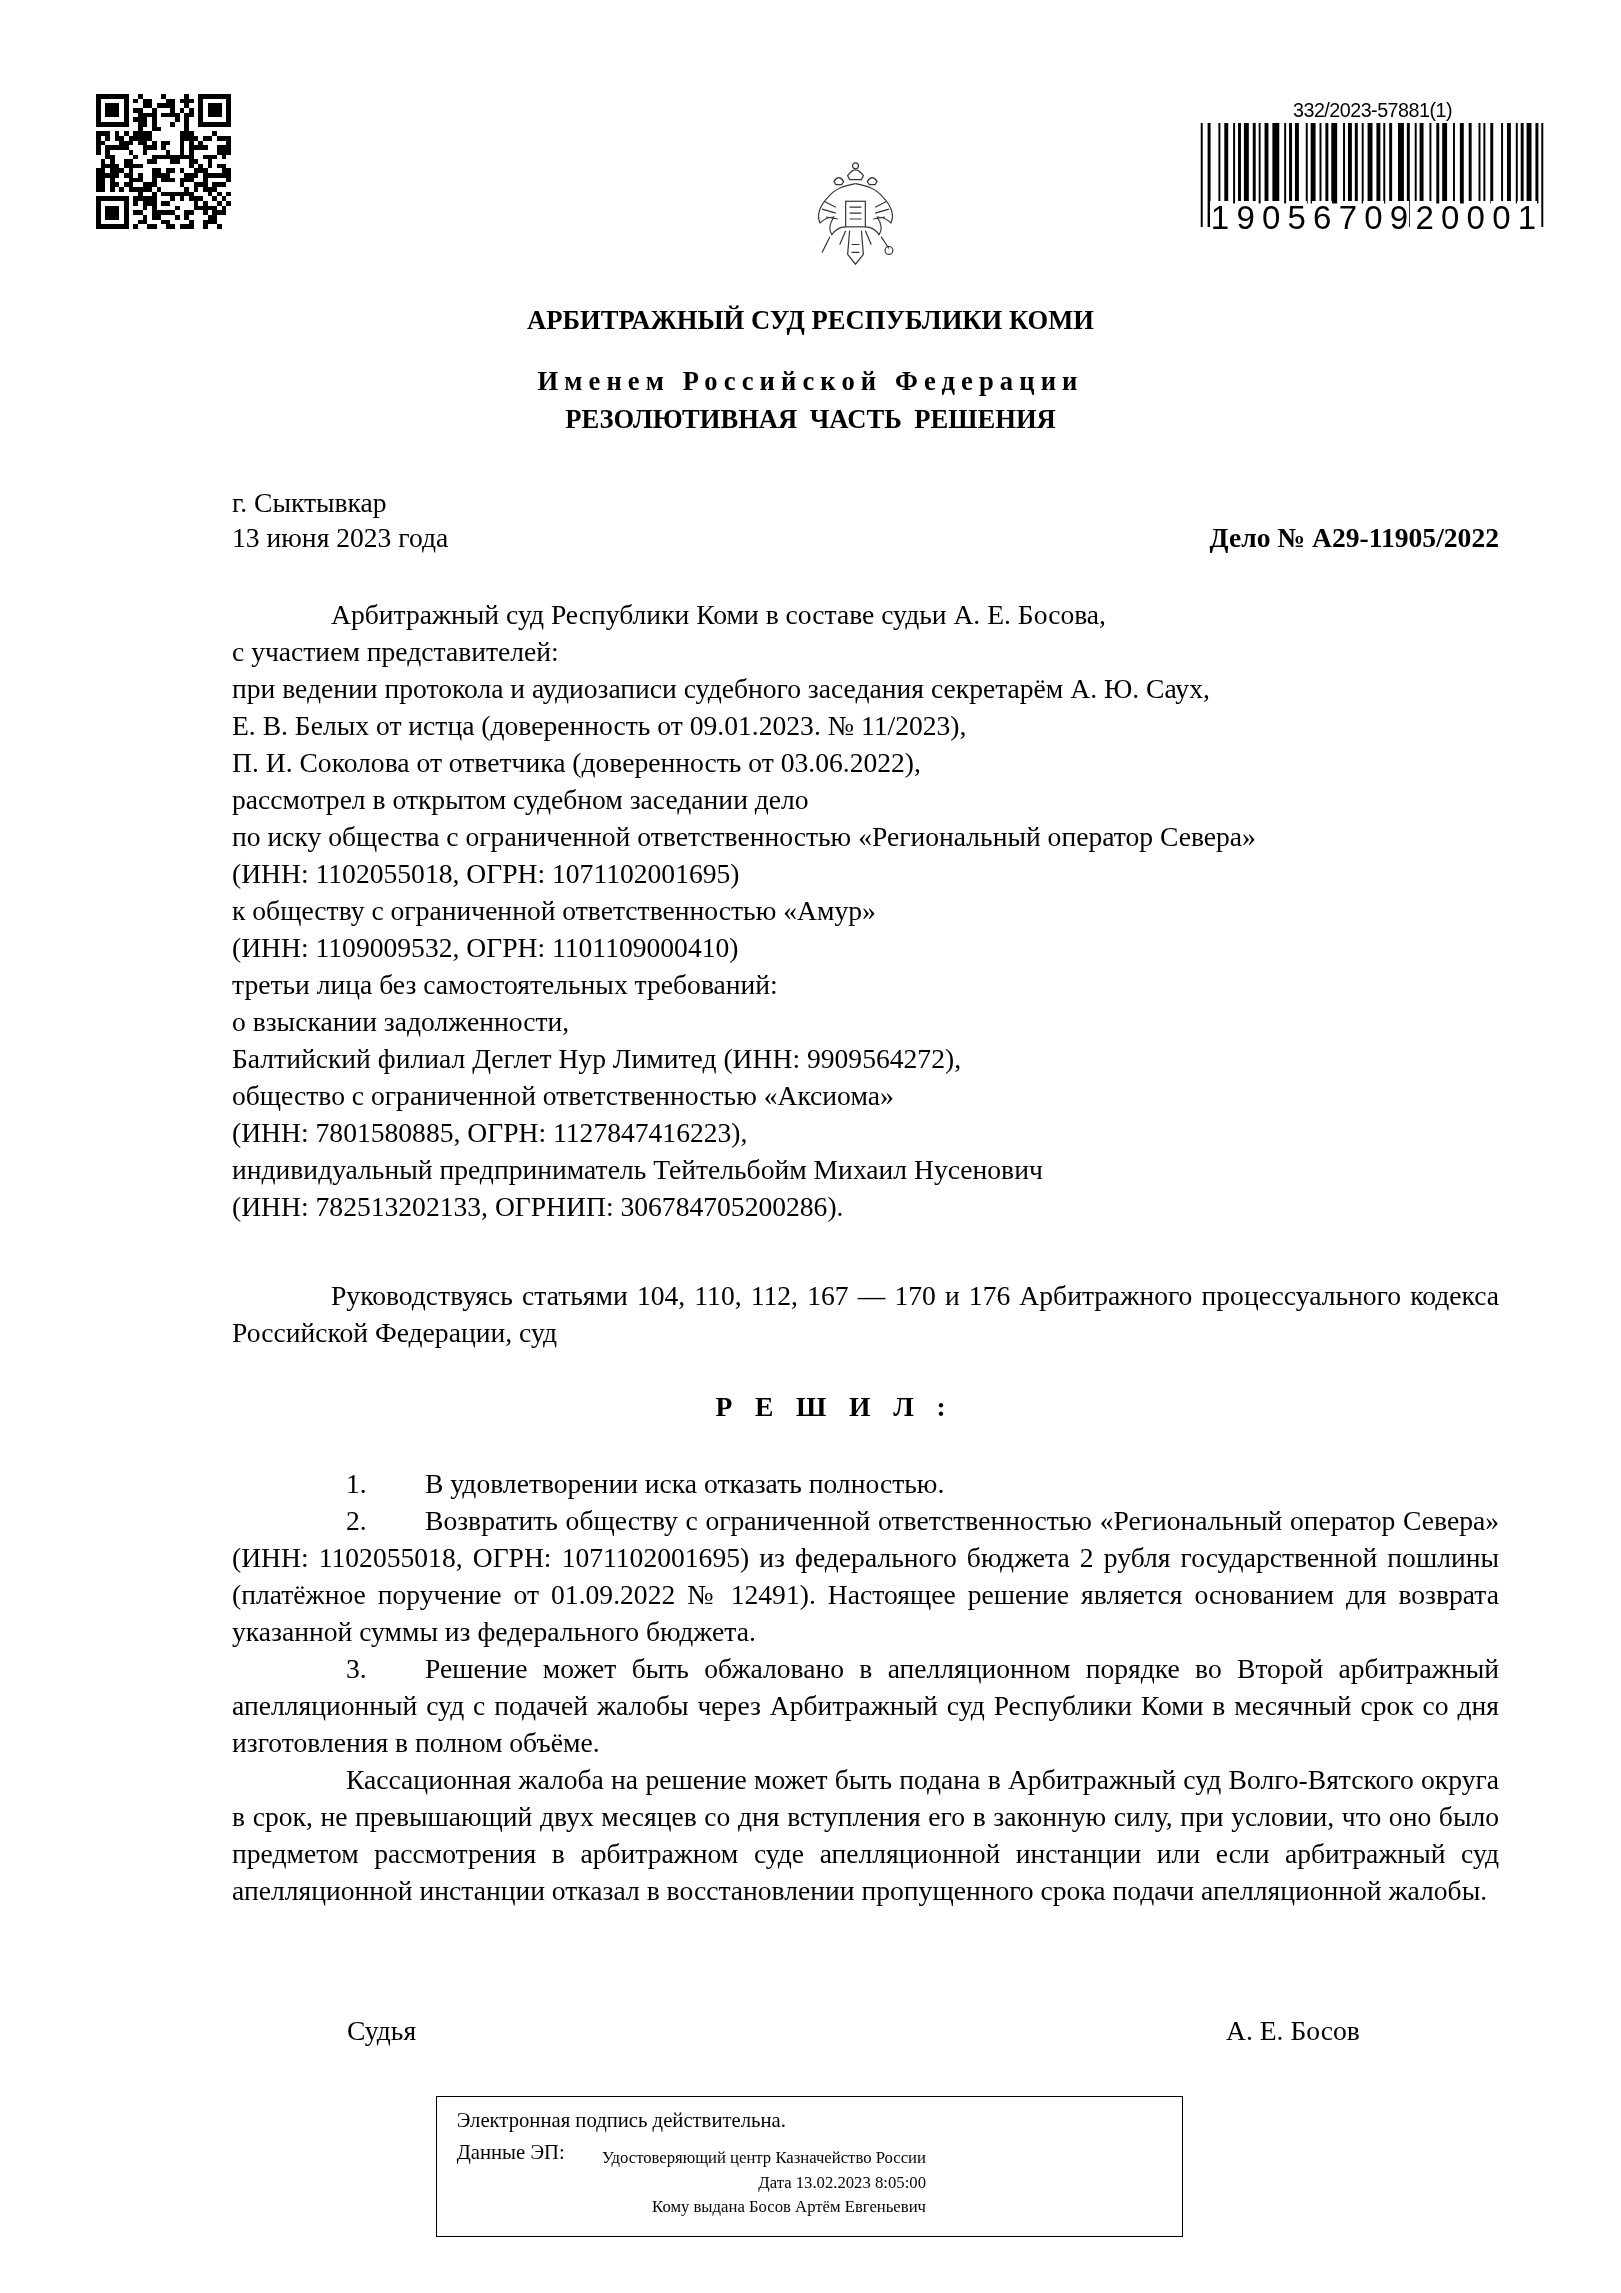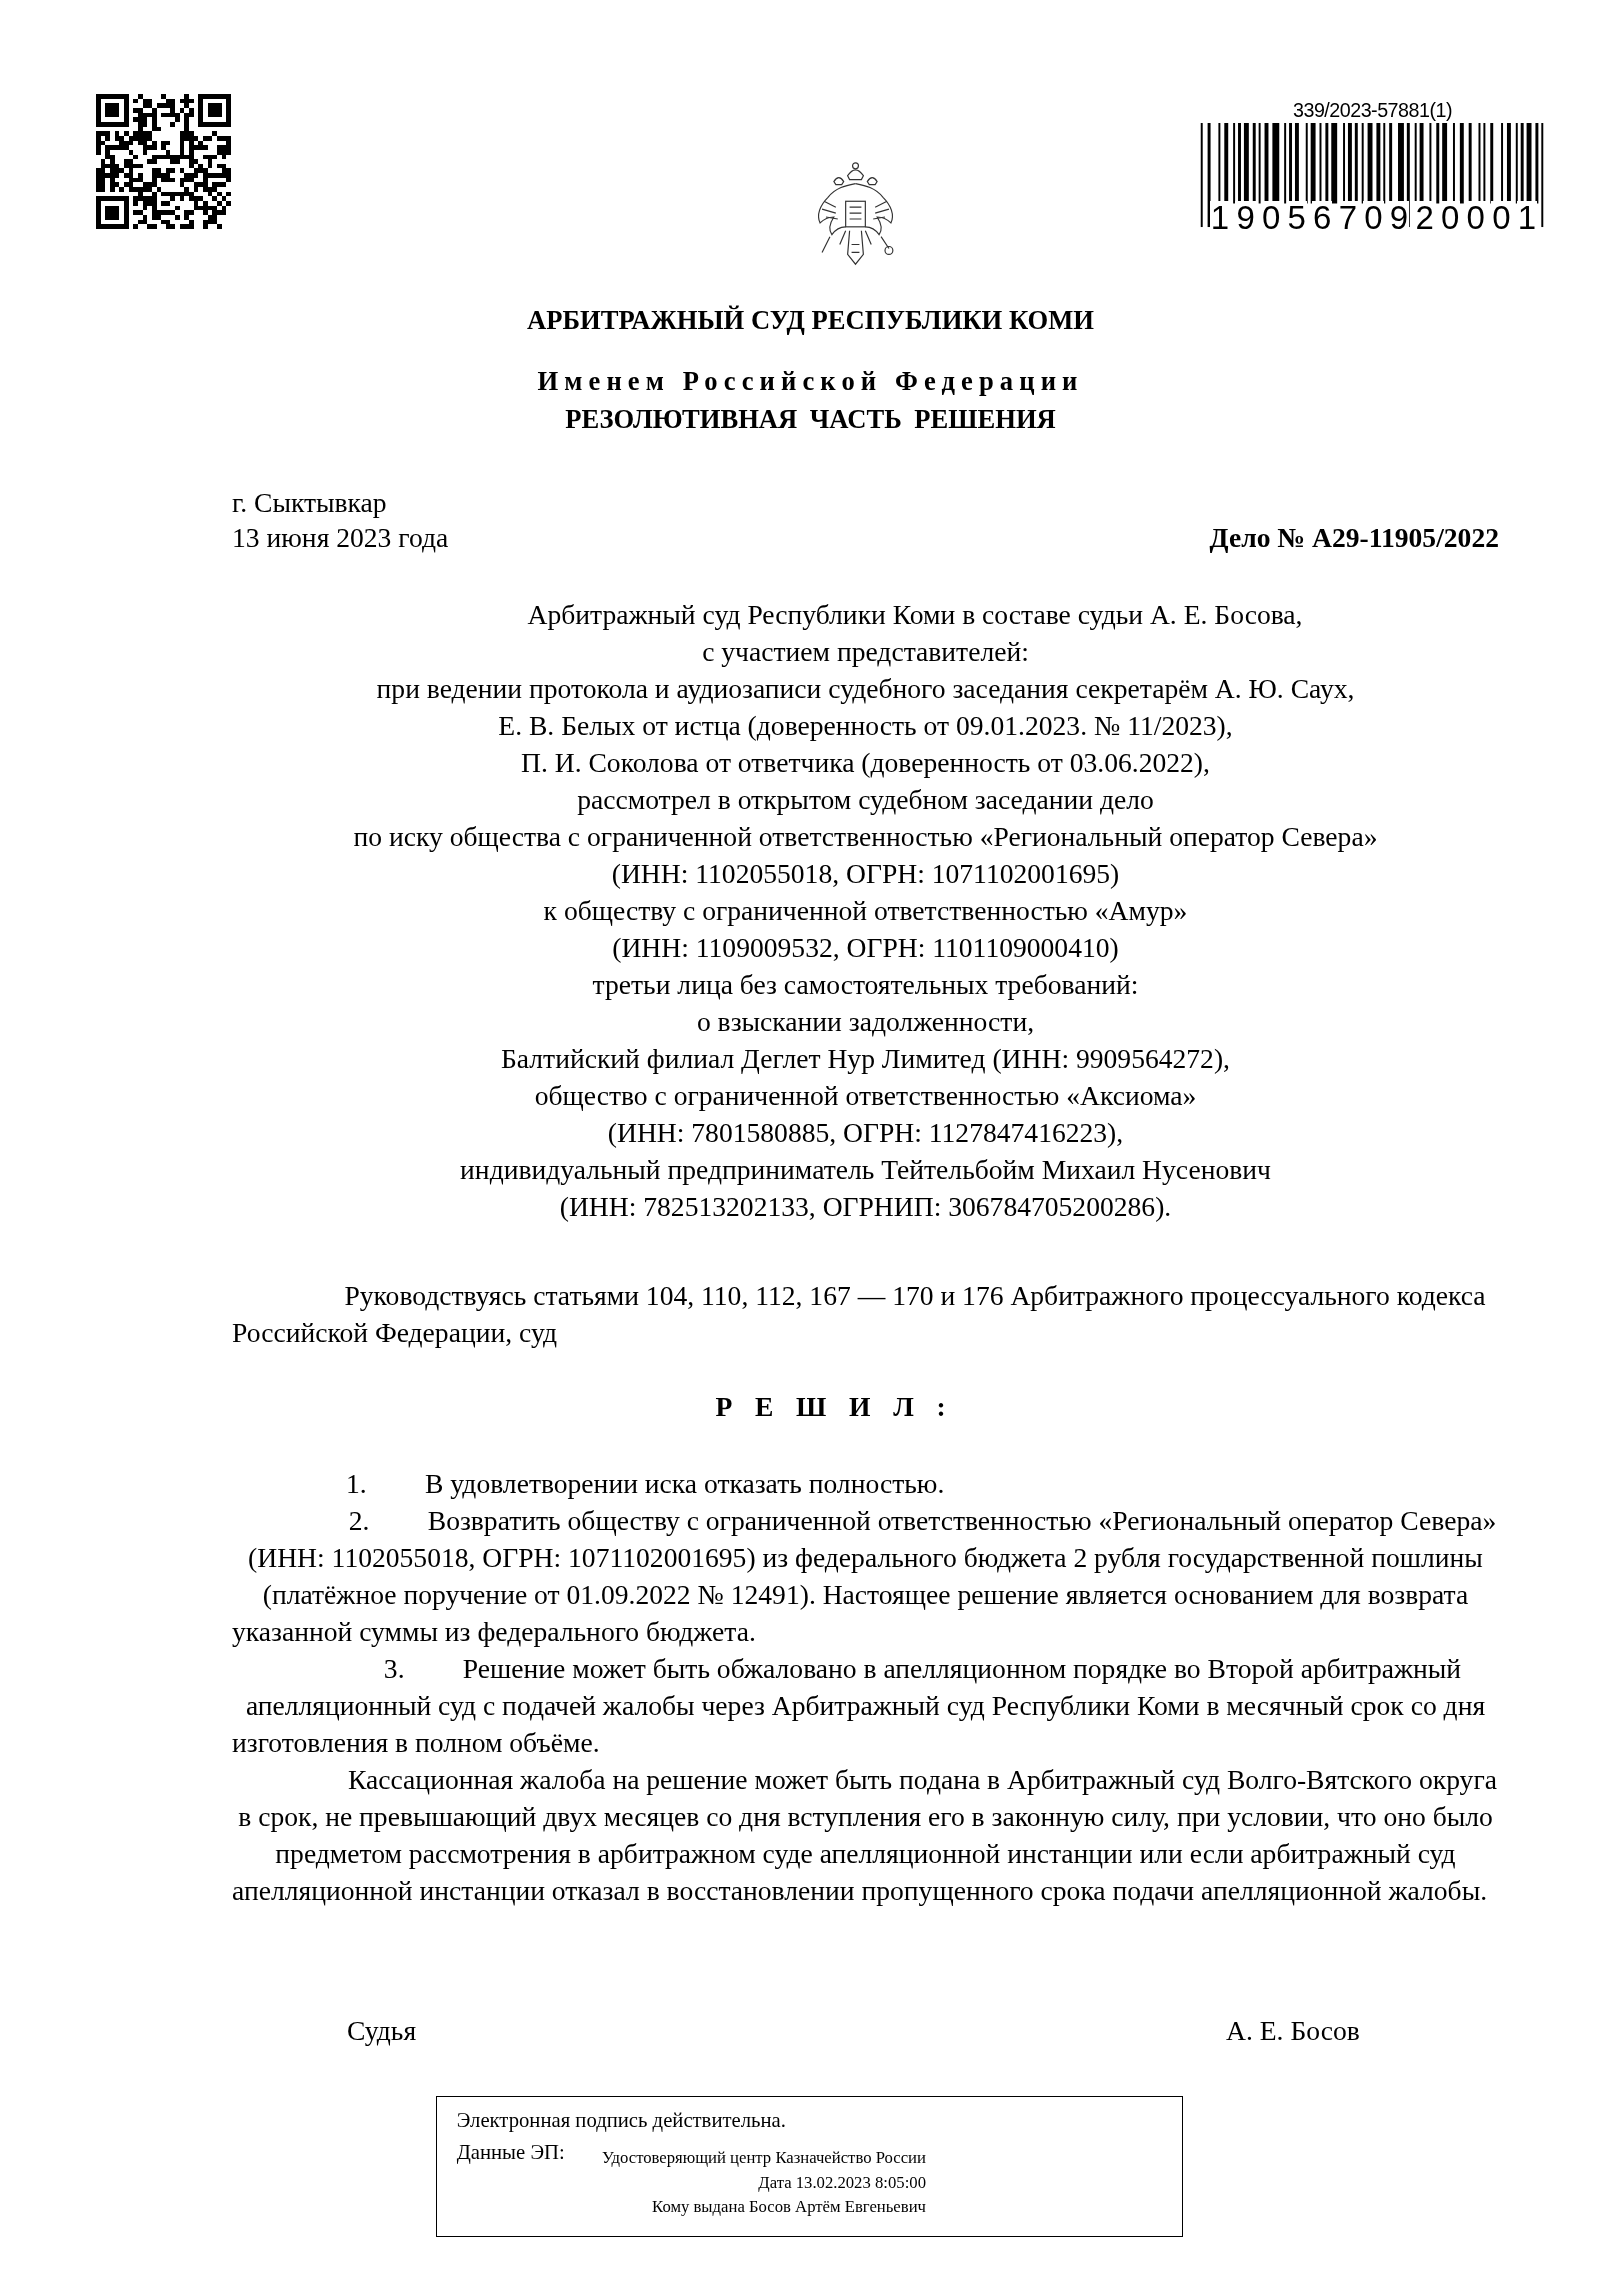--- a/index.html
+++ b/index.html
@@ -22,21 +22,21 @@
   .in-name { top: 366px; font-size: 26.6px; font-weight: bold; letter-spacing: 6.1px; }
   .res-title { top: 404px; font-size: 26.6px; font-weight: bold; word-spacing: 5.9px; }
 
   .txt { font-size: 27.6px; line-height: 37px; white-space: nowrap; }
   .left { left: 232px; }
   .city { top: 484px; }
   .date { top: 519px; }
   .case-no { top: 519px; right: 122px; font-weight: bold; font-size: 27.6px; line-height: 37px; }
 
   .block { left: 232px; width: 1267px; font-size: 27.6px; line-height: 37px; }
-  .block p { margin: 0; text-align: center; }
+  .block p { margin: 0; }
   .indent { text-indent: 99px; }
   .justify { text-align: justify; text-align-last: left; }
   .nowrap p { white-space: nowrap; }
 
   .parties { top: 596px; }
   .guided { top: 1277px; }
   .resolved { top: 1391px; font-weight: bold; letter-spacing: 7.9px; font-size: 27.6px; padding-left: 24px; }
   .items { top: 1465px; }
   .item-line { text-indent: 114px; }
   .num { display: inline-block; width: 79px; text-indent: 0; }
@@ -413,21 +413,21 @@
     <rect x="40" y="44" width="20" height="26"></rect>
     <path d="M44 50 L56 50 M44 56 L56 56 M44 62 L56 62"></path>
     <path d="M40 74 L34 88 M60 74 L66 88 M44 74 L42 98 L50 108 L58 98 L56 74"></path>
     <path d="M24 80 L16 96 M76 80 L84 92"></path>
     <circle cx="84" cy="94" r="4"></circle>
     <path d="M46 88 L54 88 M46 96 L54 96"></path>
   </svg>
 </div>
 
 <div class="abs barcode-wrap">
-  <div class="case-code">339/2023-57881(1)</div>
+  <div class="case-code">332/2023-57881(1)</div>
   <svg class="barcode-svg" id="barcode-svg" width="357" height="106" viewBox="0 0 362 108">
       <rect x="6" y="0" width="2" height="106" fill="#000"></rect>
       <rect x="13" y="0" width="3" height="106" fill="#000"></rect>
       <rect x="24" y="0" width="2" height="82" fill="#000"></rect>
       <rect x="30" y="0" width="4" height="82" fill="#000"></rect>
       <rect x="39" y="0" width="2" height="82" fill="#000"></rect>
       <rect x="44" y="0" width="3" height="82" fill="#000"></rect>
       <rect x="50" y="0" width="5" height="82" fill="#000"></rect>
       <rect x="59" y="0" width="3" height="82" fill="#000"></rect>
       <rect x="65" y="0" width="2" height="82" fill="#000"></rect>

